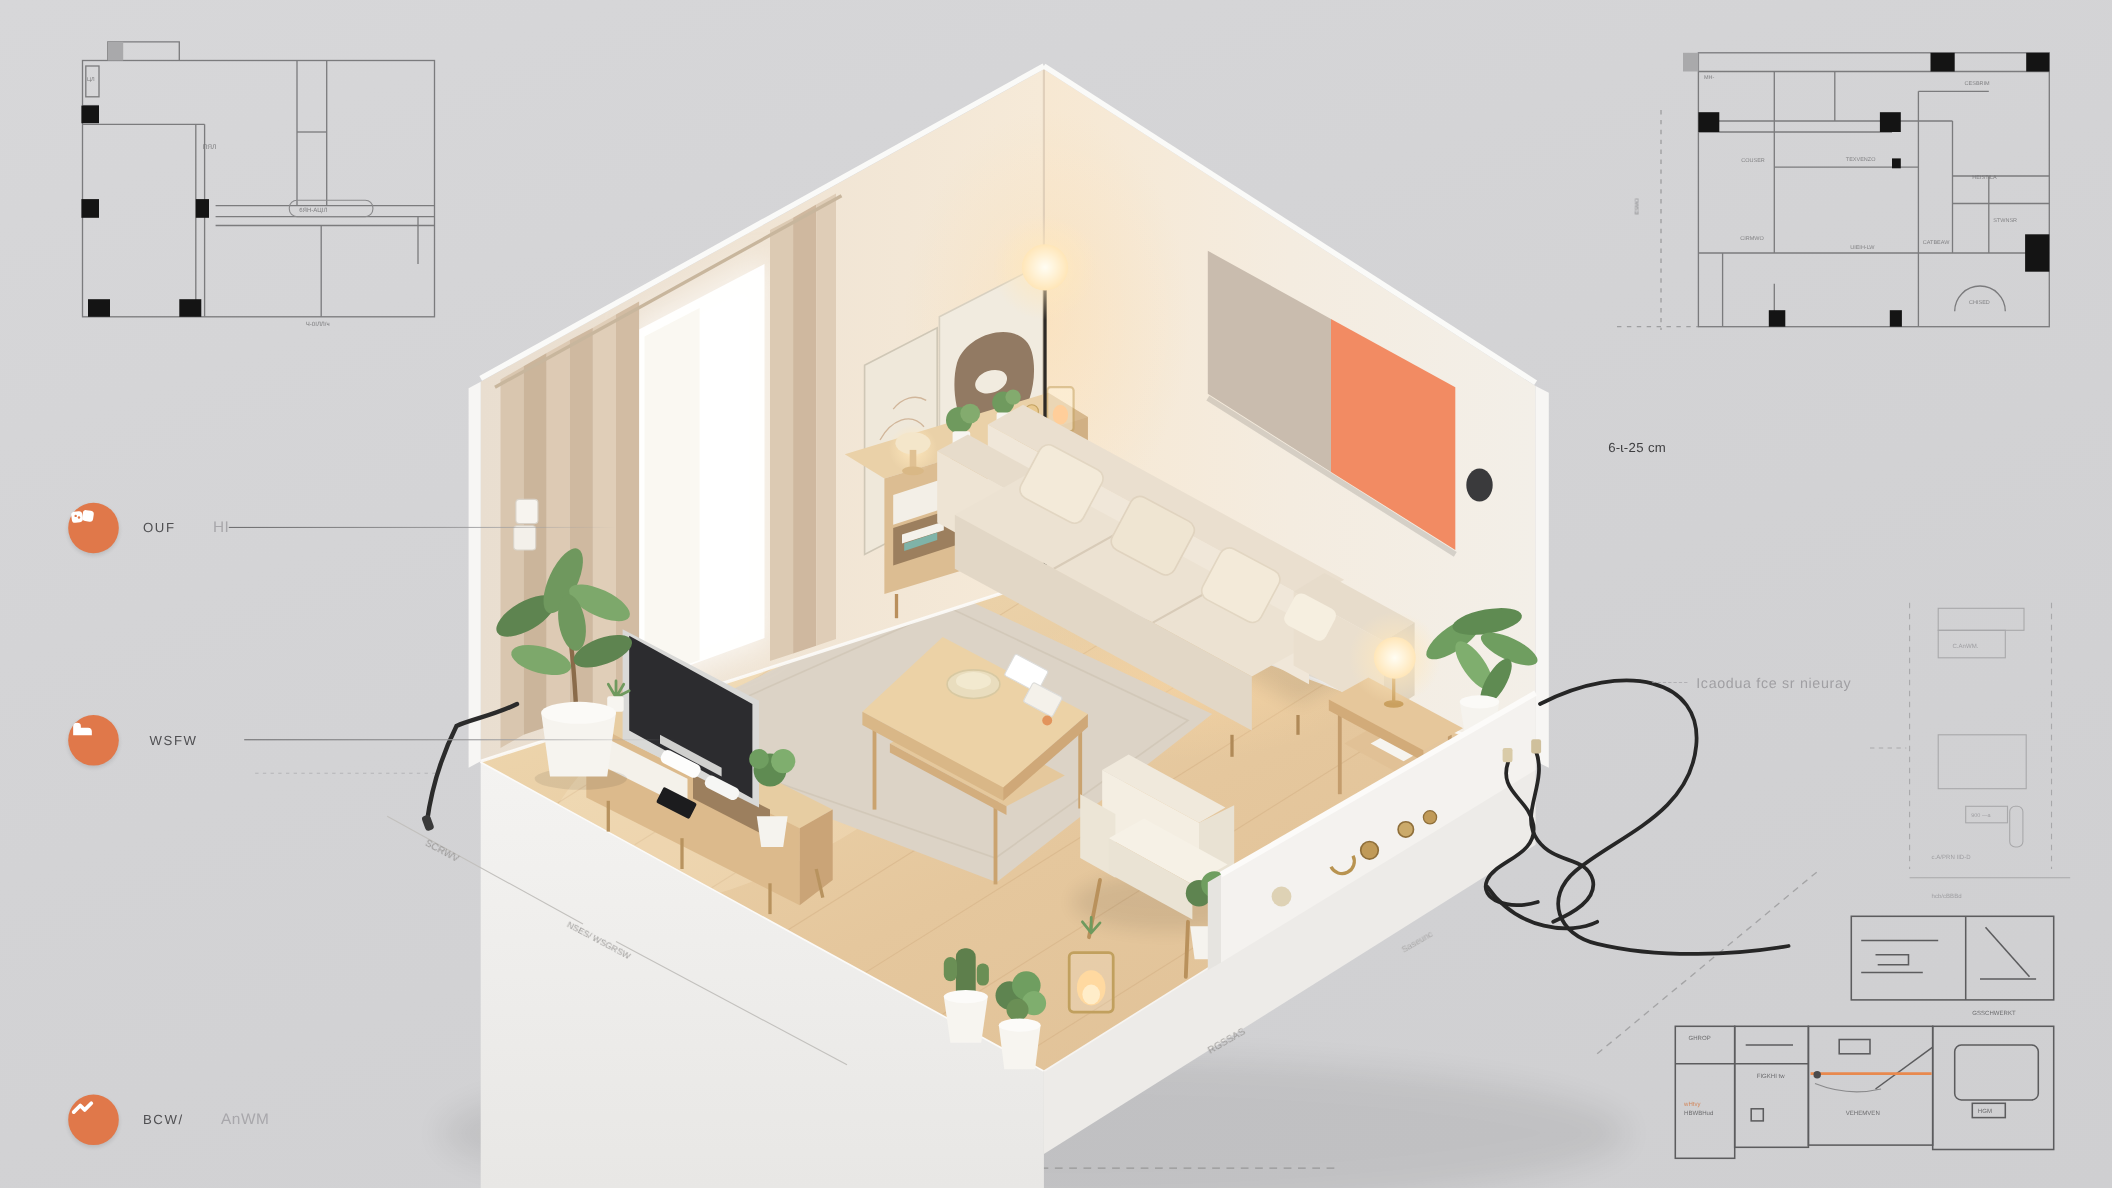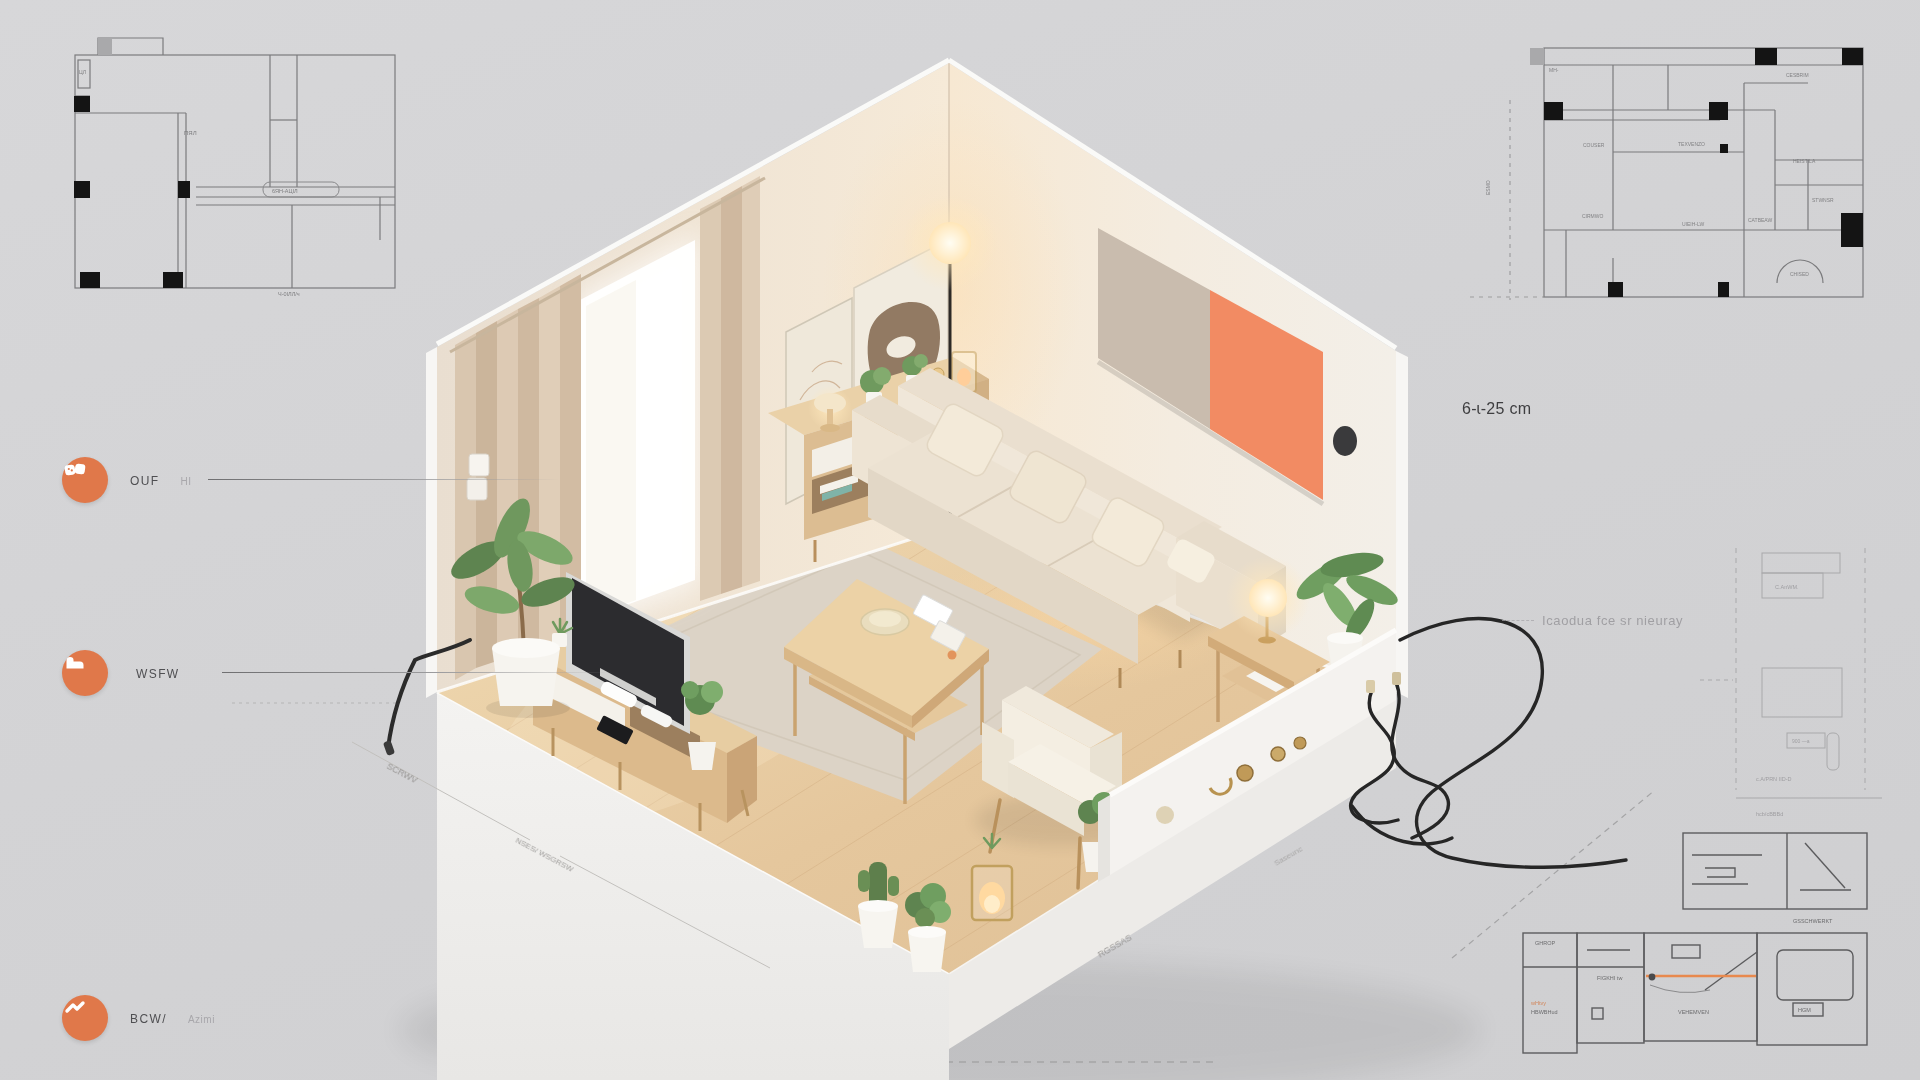--- a/index.html
+++ b/index.html
@@ -8,24 +8,24 @@
     background:linear-gradient(160deg,#d7d7d9 0%,#d3d3d5 45%,#cfcfd1 100%);
     font-family:"Liberation Sans", sans-serif;
   }
   #stage{position:absolute;inset:0;width:1920px;height:1080px;}
   svg{position:absolute;top:0;left:0;}
   .callout{position:absolute;display:flex;align-items:center;gap:22px;}
   .badge{width:46px;height:46px;border-radius:50%;background:#E0784A;
     display:flex;align-items:center;justify-content:center;
     box-shadow:0 2px 4px rgba(0,0,0,.12);}
   .callout-label{font-size:12px;color:#4f4f52;letter-spacing:1.4px;}
-  .callout-suffix{font-size:10px;color:#a8a7ab;margin-left:5px;letter-spacing:.5px;padding-left:16px;}
+  .callout-suffix{font-size:14px;color:#a8a7ab;margin-left:18px;letter-spacing:.5px;padding-left:16px;}
   .leader{position:absolute;height:1px;
     background:linear-gradient(to right,#6f6f71,#9c9c9e 55%,rgba(160,160,162,0));}
-  .note-dim{position:absolute;left:1462px;top:400px;font-size:16px;color:#3e3e40;letter-spacing:.3px;}
+  .note-dim{position:absolute;left:1462px;top:400px;font-size:12px;color:#3e3e40;letter-spacing:.3px;}
   .note-faint{position:absolute;left:1542px;top:613px;font-size:13px;color:#98979b;letter-spacing:.6px;opacity:.85;}
   .note-faint-leader{position:absolute;left:1502px;top:620px;width:32px;height:0;
     border-top:1px dashed #a5a4a8;opacity:.7;}
 </style>
 </head>
 <body>
 
 <div id="stage">
 
 <svg width="1920" height="1080" viewBox="0 0 1920 1080">
@@ -572,21 +572,21 @@
 
 <div class="callout" style="left:62px;top:995px;">
   <div class="badge">
     <span>
       <svg width="26" height="26" viewBox="0 0 26 26">
         <polyline points="5,16 11,10 15,14 21,8" stroke="#fff" stroke-width="3.4" fill="none" stroke-linecap="round" stroke-linejoin="round"></polyline>
       </svg>
     </span>
   </div>
   <div>
-    <span class="callout-label">BCW/</span><span class="callout-suffix">Azimi</span>
+    <span class="callout-label">BCW/</span><span class="callout-suffix">AnWM</span>
   </div>
 </div>
 
 <div class="note-dim">6-ɩ-25 cm</div>
 <div class="note-faint-leader"></div>
 <div class="note-faint">Icaodua fce sr nieuray</div>
 
 </div>
 
 </body></html>

